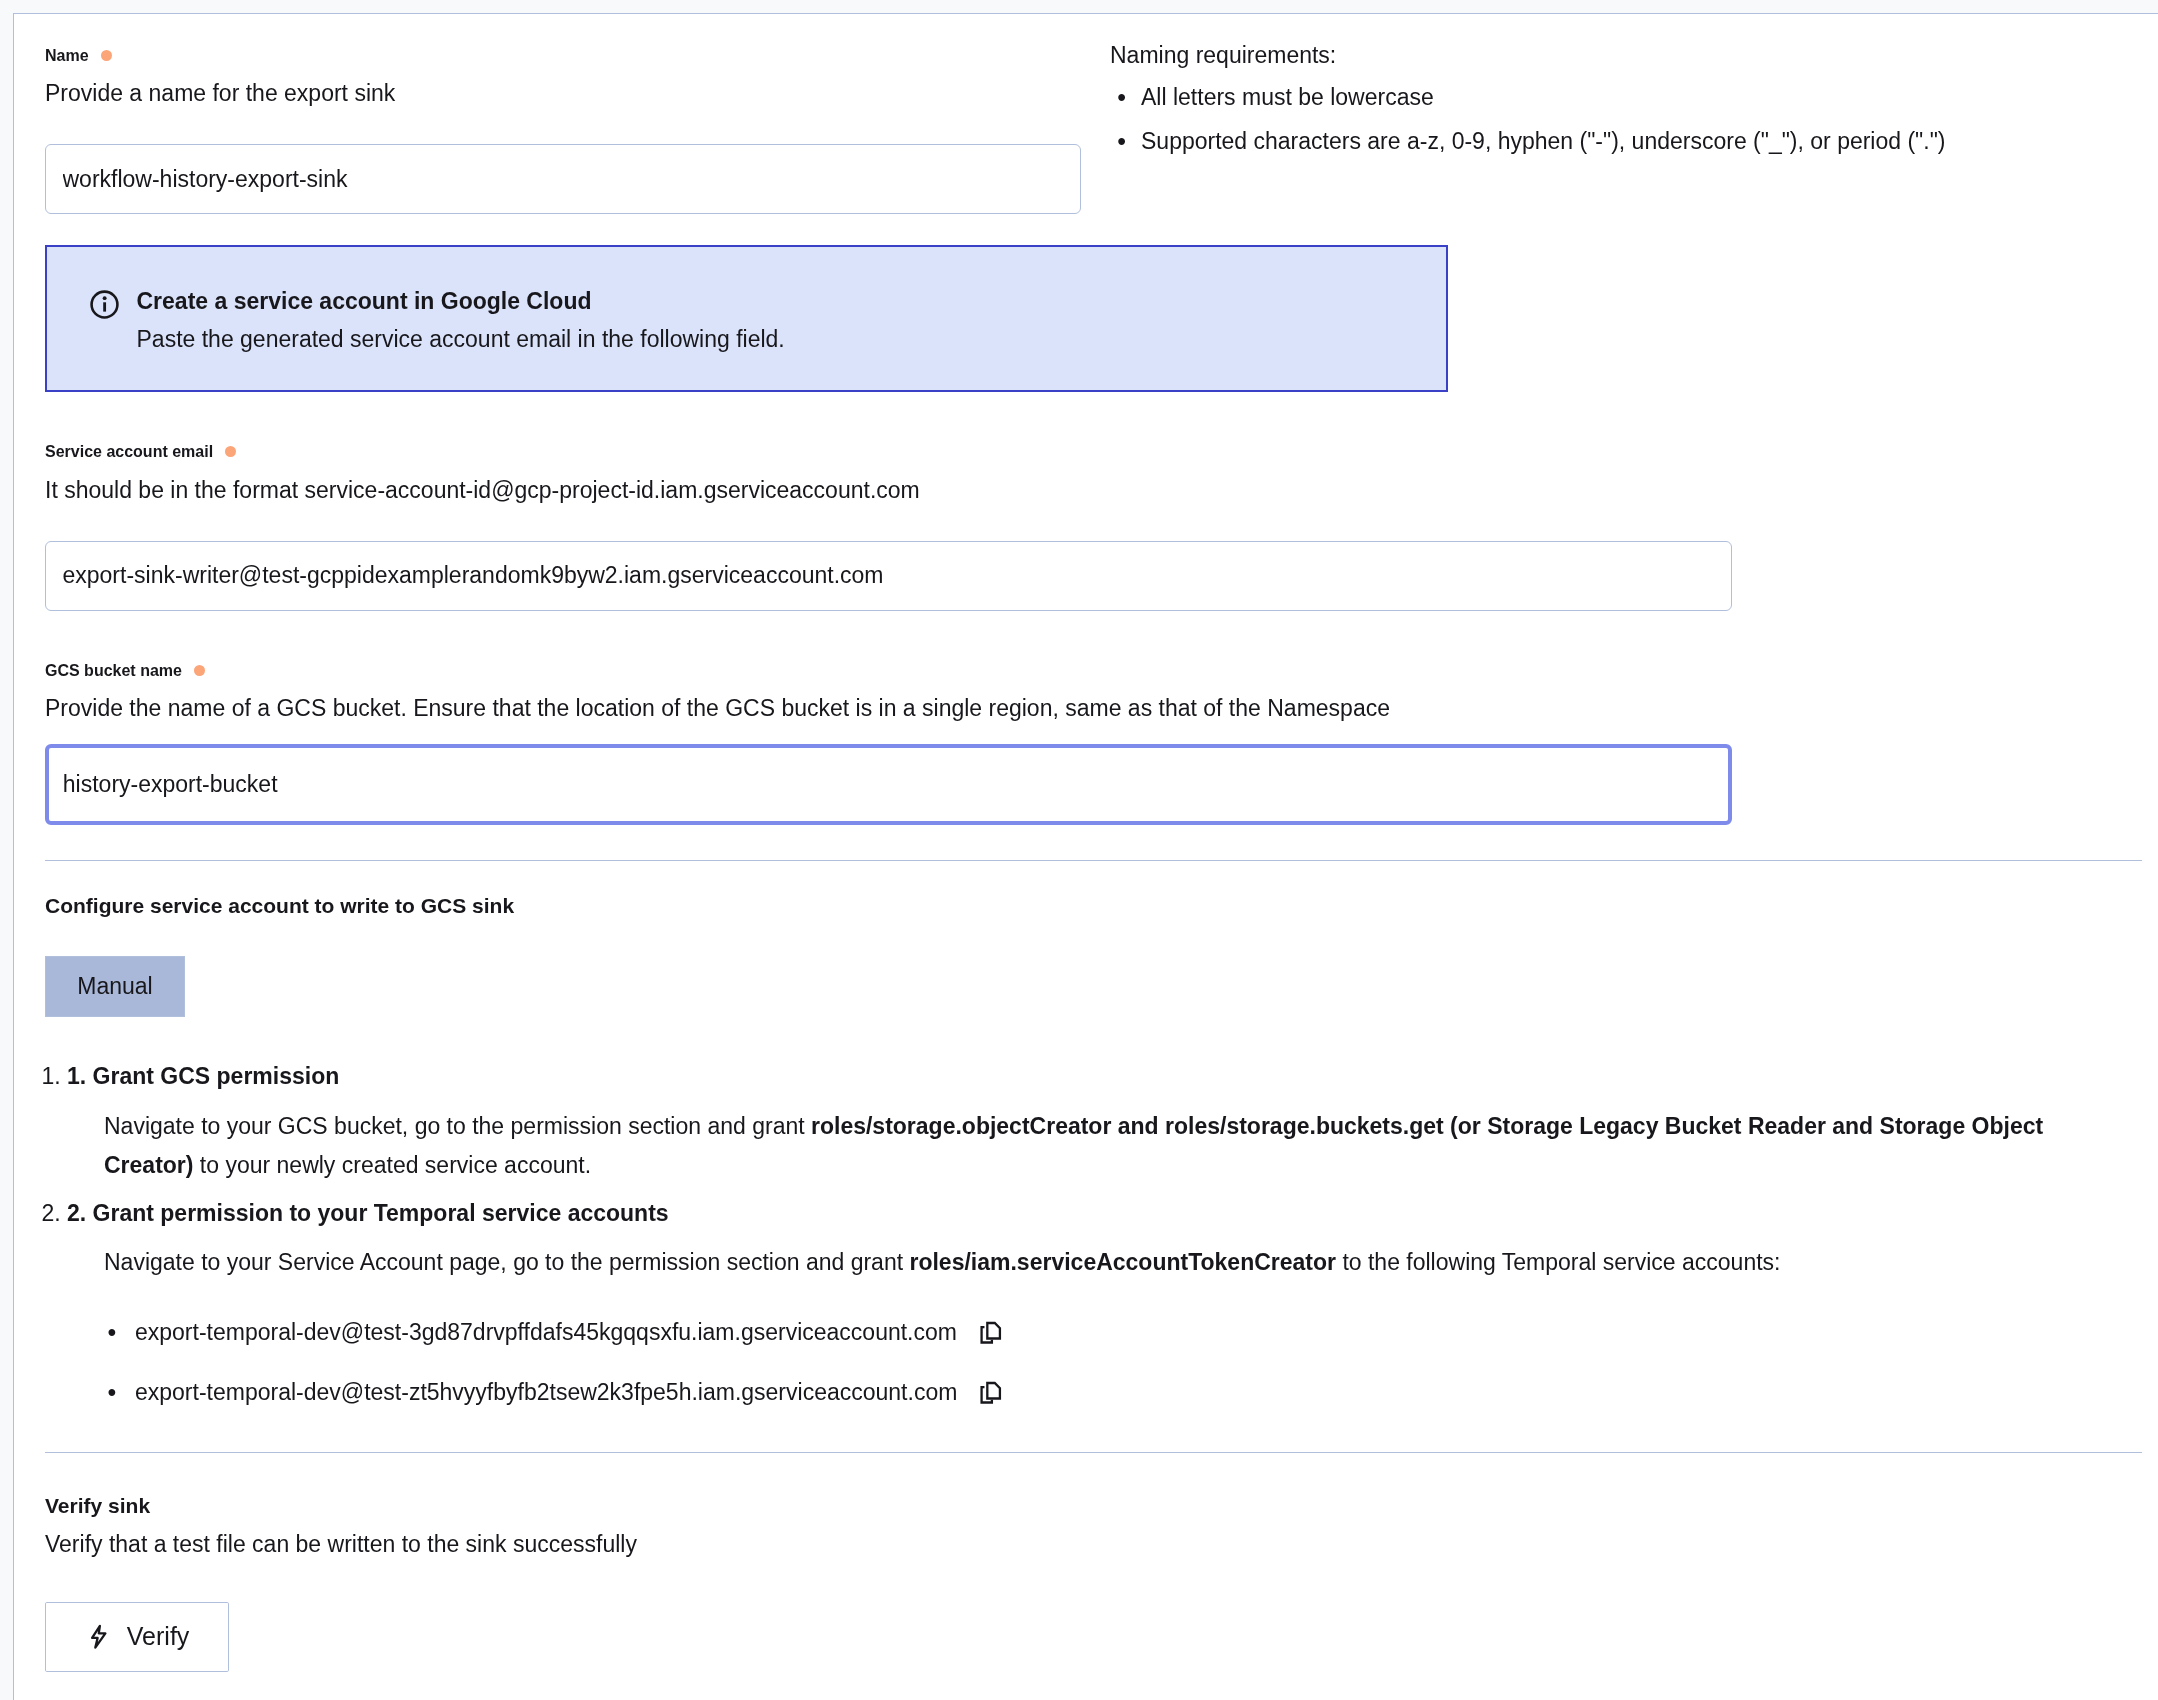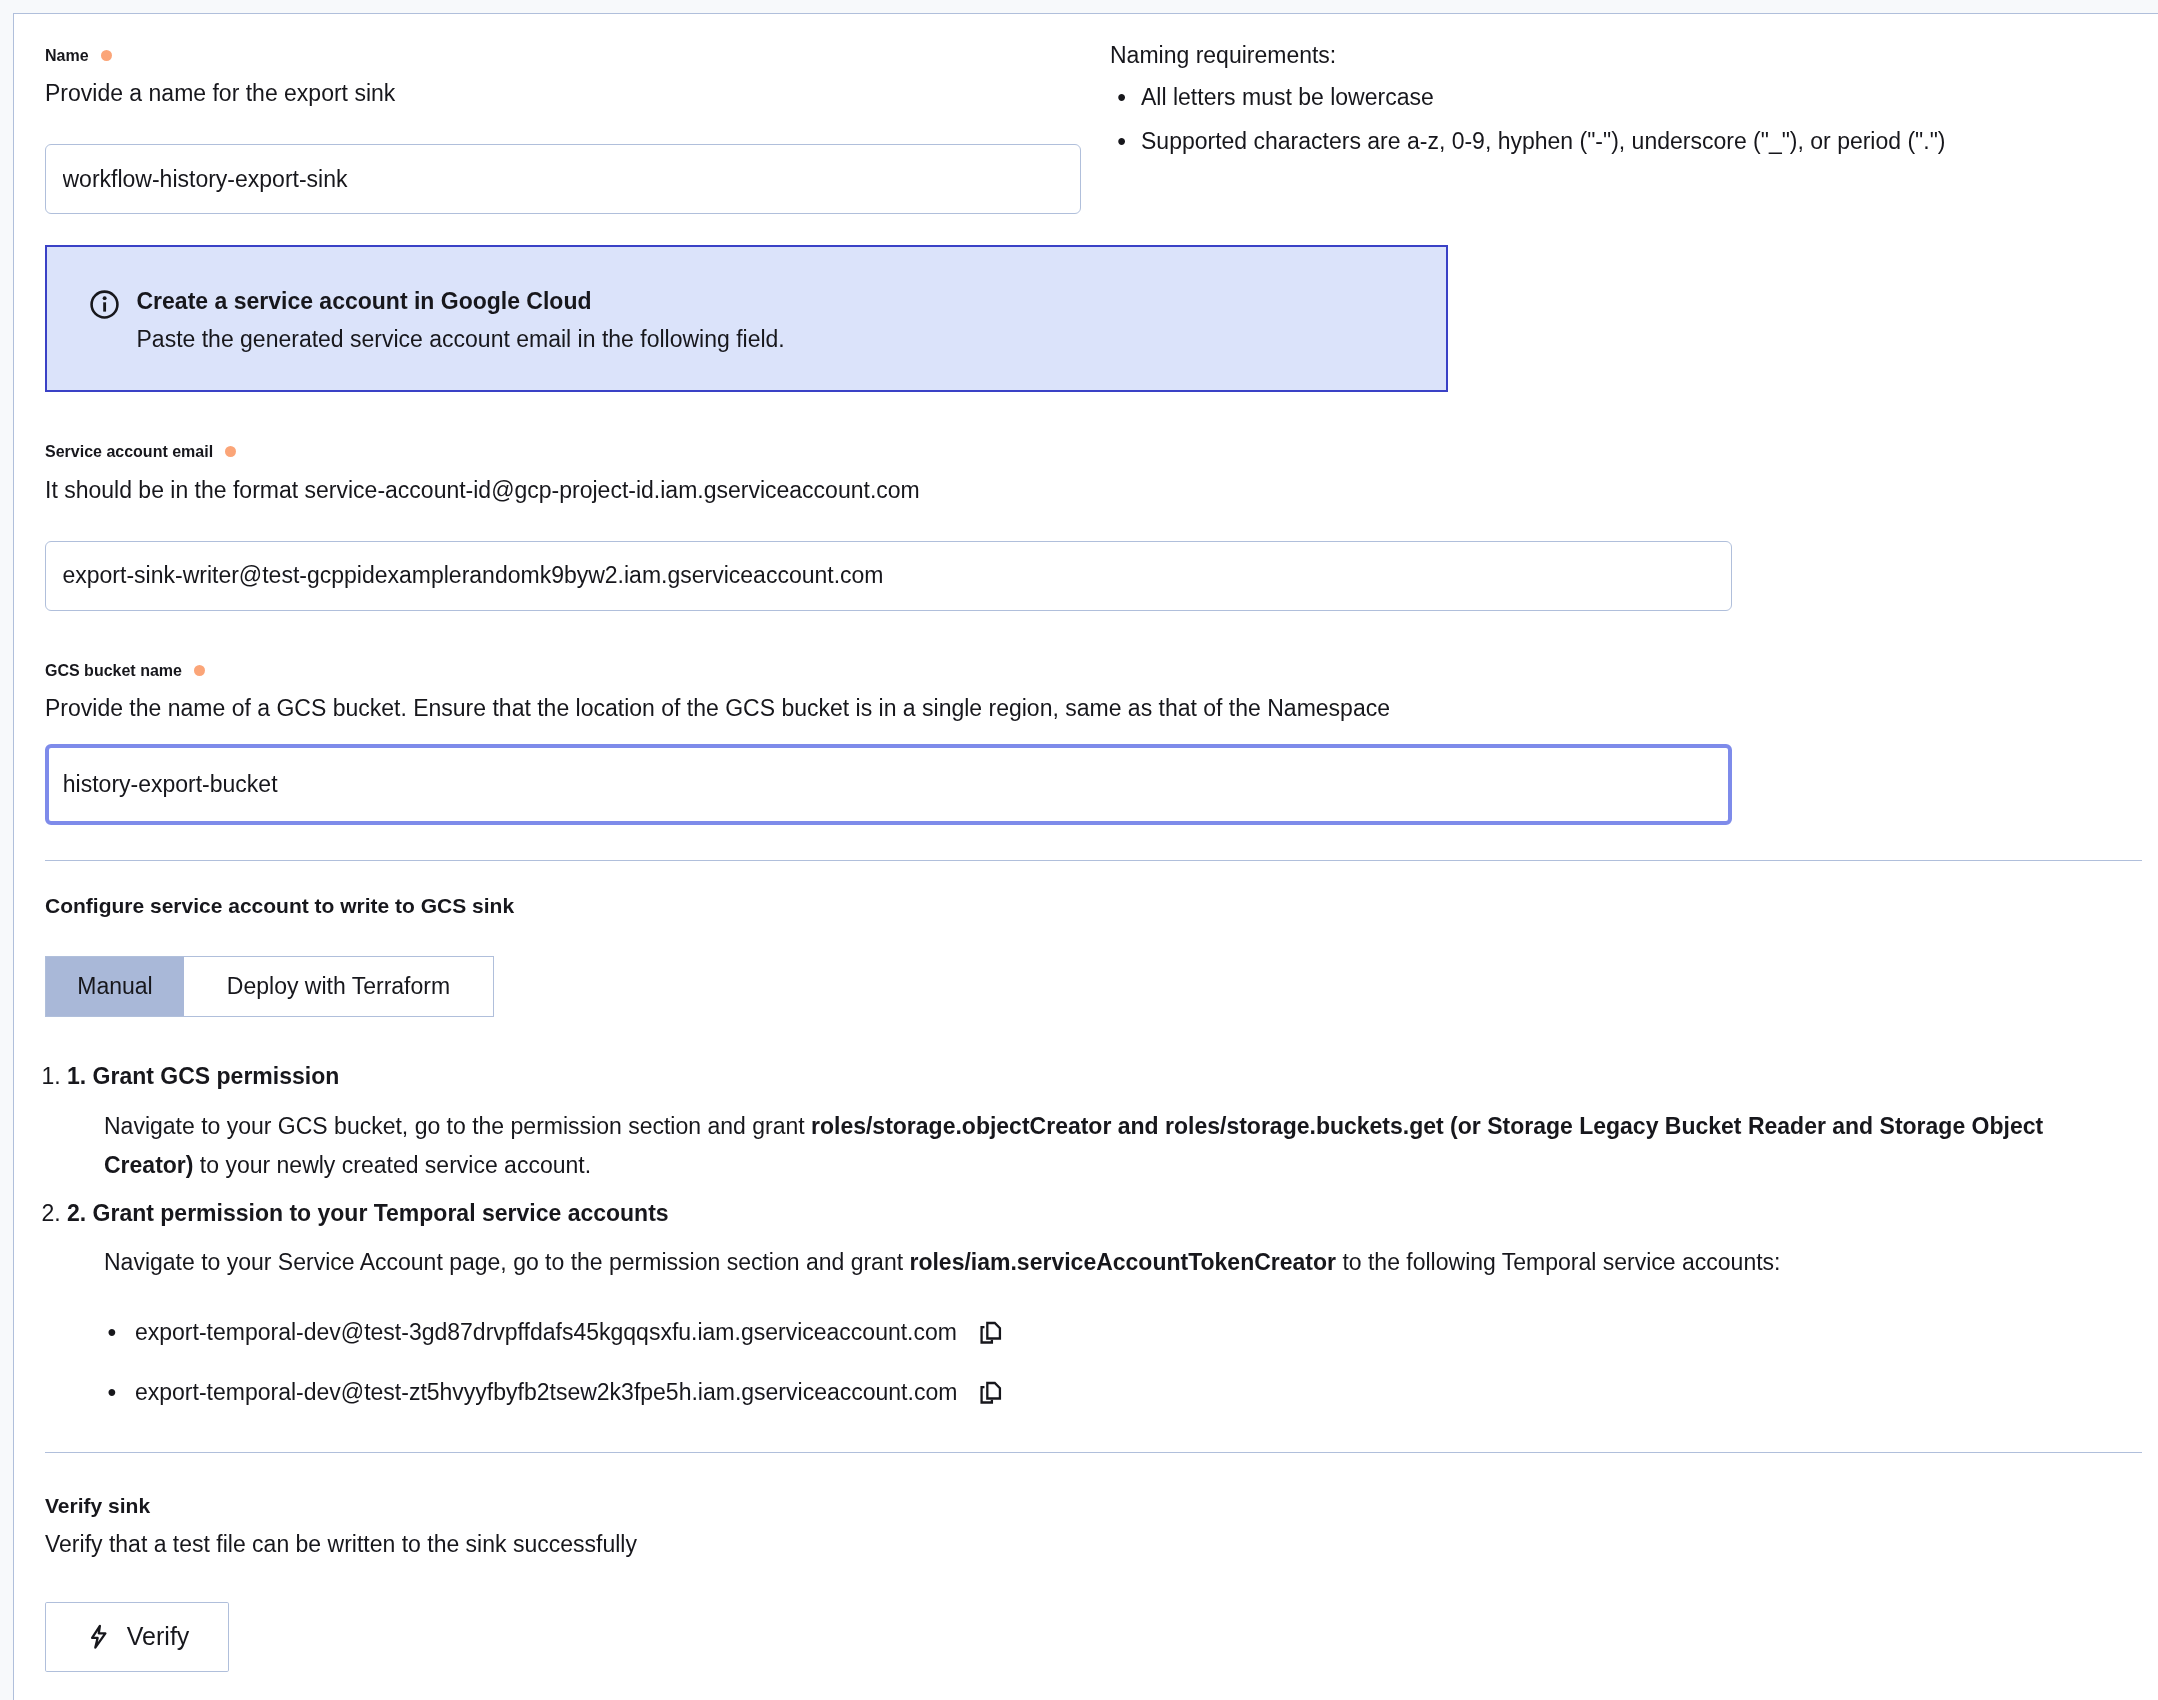--- a/index.html
+++ b/index.html
@@ -181,21 +181,20 @@
       <input class="text-input wide focused" type="text" value="history-export-bucket" style="">
     </div>
 
     <hr class="divider">
 
     
     <div class="section-title">Configure service account to write to GCS sink</div>
 
     <div class="tab-group">
       <button class="tab tab-manual selected">Manual</button>
-      <button class="tab tab-terraform">Deploy with Terraform</button>
     </div>
 
     <ol class="steps">
       <li class="step">
         <div class="step-title">
           <span class="step-num">1.</span>
           <span>Grant GCS permission</span>
         </div>
         <div class="step-body">
           <span>Navigate to your GCS bucket, go to the permission section and grant </span><b>roles/storage.objectCreator and roles/storage.buckets.get (or Storage Legacy Bucket Reader and Storage Object Creator)</b><span> to your newly created service account.</span>

